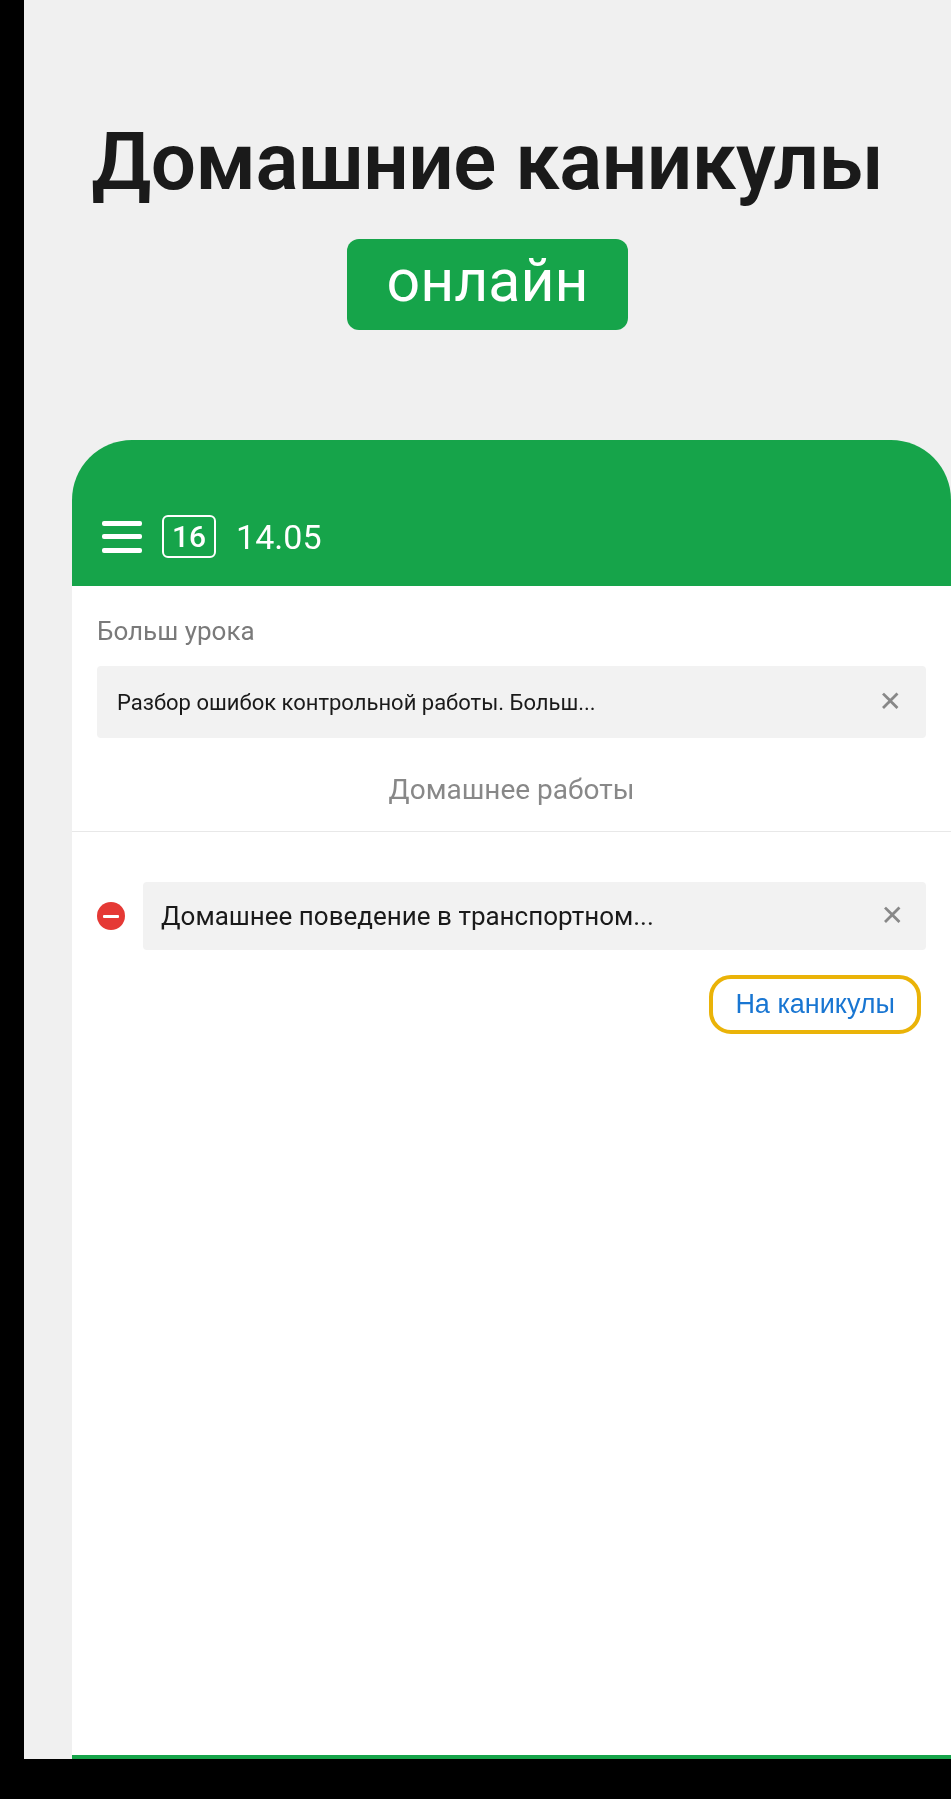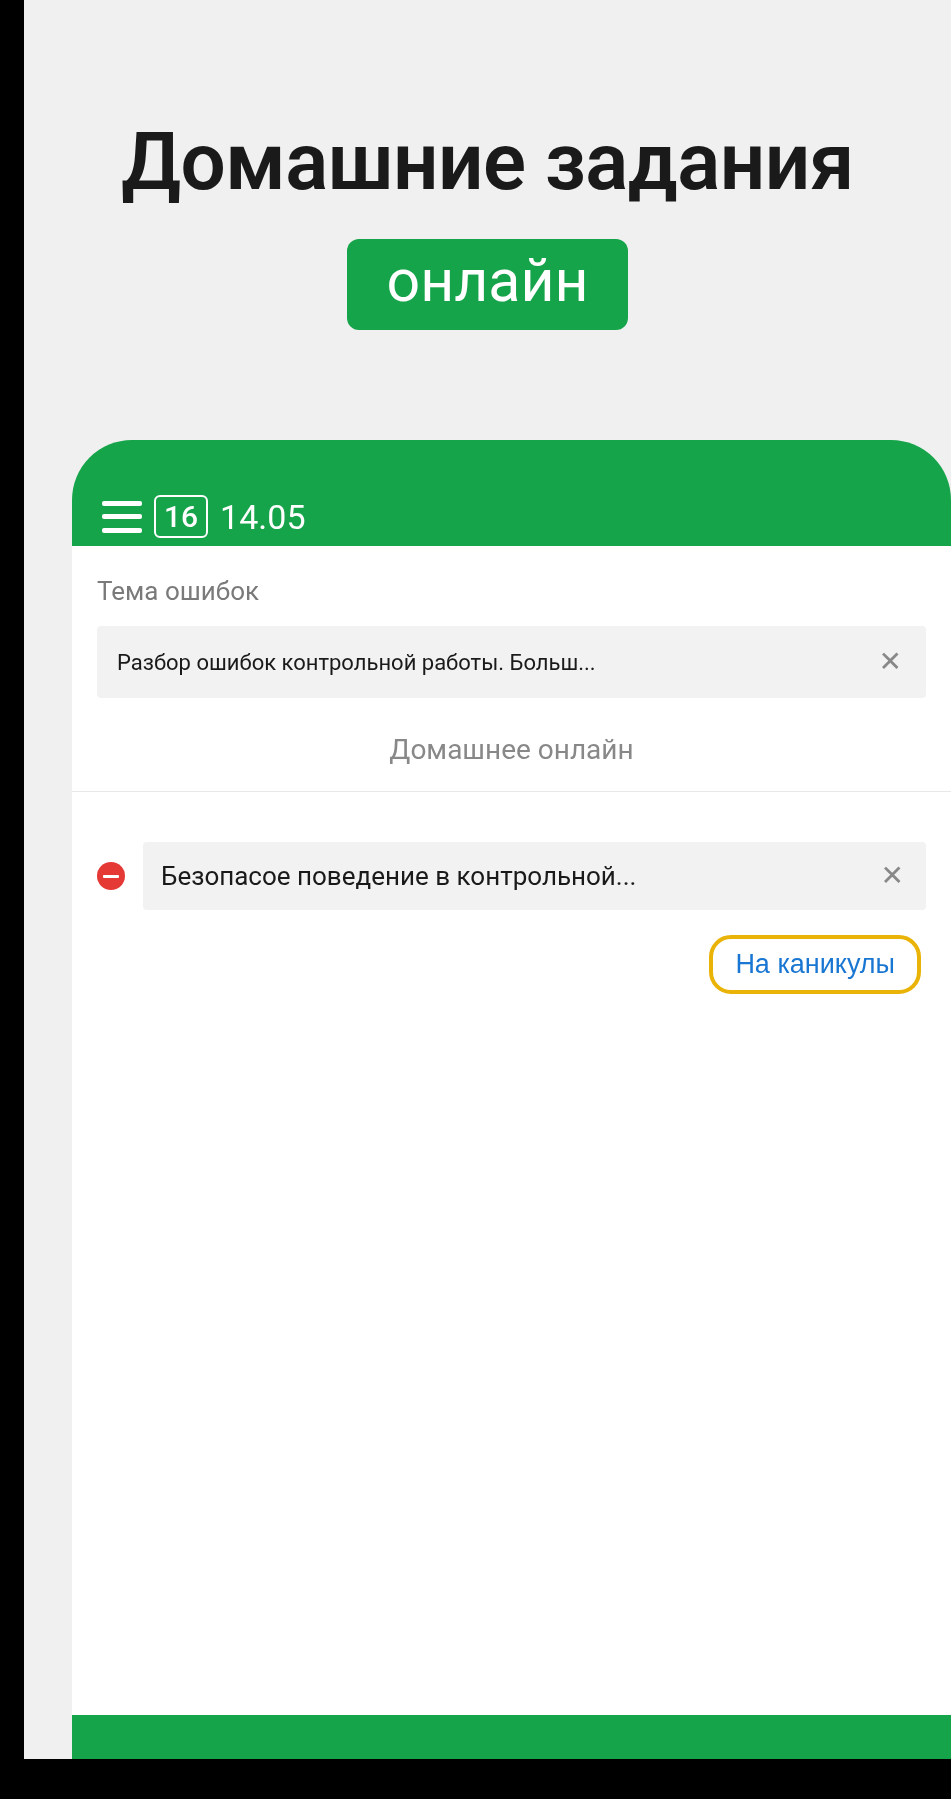--- a/index.html
+++ b/index.html
@@ -61,25 +61,25 @@
       top: 440px;
       left: 72px;
       right: 0;
       bottom: 40px;
       background: #16a44a;
       border-top-left-radius: 60px;
       border-top-right-radius: 60px;
       overflow: hidden;
     }
     .app-header {
-      height: 106px;
+      height: 146px;
       display: flex;
       align-items: center;
       padding: 13px 30px;
-      gap: 12px;
+      gap: 20px;
       padding-top: 60px;
     }
     .hamburger-icon {
       width: 40px;
       height: 32px;
       display: flex;
       flex-direction: column;
       justify-content: space-between;
       cursor: pointer;
     }
@@ -210,52 +210,52 @@
       cursor: pointer;
       font-weight: 400;
     }
   </style>
 </head>
 <body>
 
 <div class="black-bar-top"></div>
 
 <div class="promo-area">
-  <div class="promo-title">Домашние задания</div>
+  <div class="promo-title">Домашние каникулы</div>
   <div class="promo-badge-wrapper">
     <div class="promo-badge">онлайн</div>
   </div>
 </div>
 
 <div class="phone-frame">
   <div class="app-header">
     <div class="hamburger-icon">
       <span></span>
         <span></span>
         <span></span>
     </div>
     <div class="date-box">16</div>
     <div class="date-text">14.05</div>
   </div>
 
   <div class="content-panel">
-    <div class="section-label">Тема ошибок</div>
+    <div class="section-label">Больш урока</div>
 
     <div class="topic-chip">
       <span class="topic-chip-text">Разбор ошибок контрольной работы. Больш...</span>
       <span class="close-x">✕</span>
     </div>
 
-    <div class="homework-label">Домашнее онлайн</div>
+    <div class="homework-label">Домашнее работы</div>
     <hr class="divider">
 
     <div class="homework-row">
       <div class="deny-icon"></div>
       <div class="homework-chip">
-        <span class="homework-chip-text">Безопасое поведение в контрольной...</span>
+        <span class="homework-chip-text">Домашнее поведение в транспортном...</span>
         <span class="close-x">✕</span>
       </div>
     </div>
 
     <div class="holiday-button-wrapper">
       <button class="holiday-button">На каникулы</button>
     </div>
   </div>
 </div>
 

